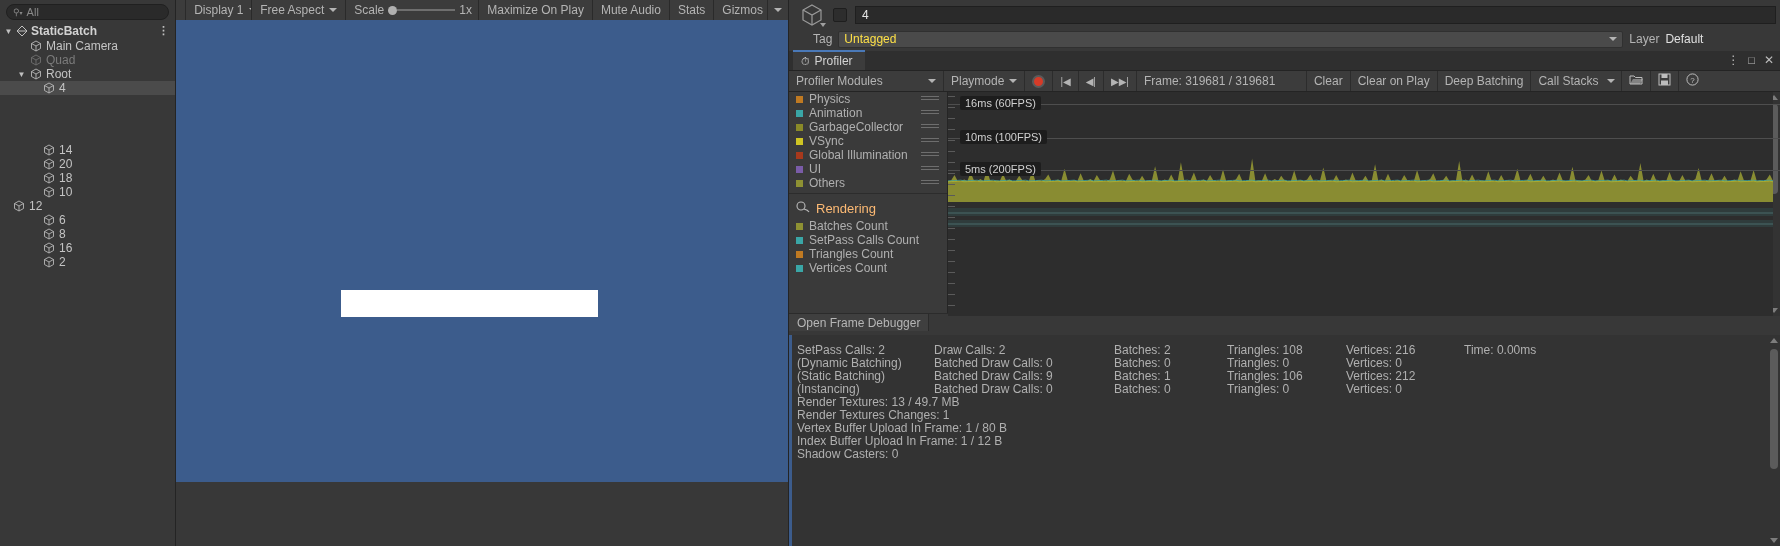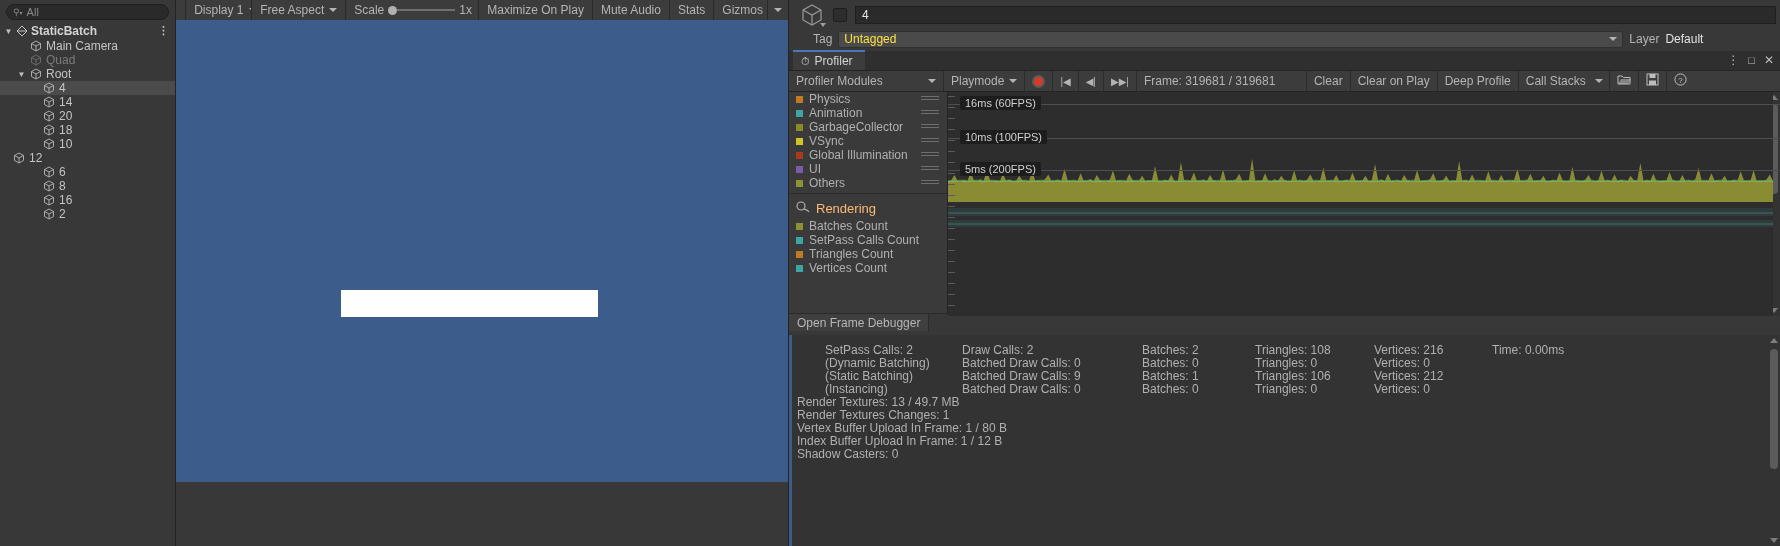--- a/index.html
+++ b/index.html
@@ -158,21 +158,21 @@
     position:absolute; left:0; top:262px; width:916px; height:18px;
     background:#383838; display:flex; align-items:stretch; border-top:1px solid #2b2b2b;
   }
   #fd-btn { display:flex;align-items:center; padding:0 8px; background:#3f3f3f; border-right:1px solid #2b2b2b; color:#b6b6b6; font-size:12px;}
 
   #stats-panel {
     position:absolute; left:0; top:284px; width:992px; height:211px;
     background:#333333; padding: 8px 0 0 8px; overflow:hidden;
   }
   .stat-grid-row { display:flex; height:13px; align-items:center; font-size:12px; color:#b0b0b0; }
-  .sc0 { width: 137px; margin-left: 28px; } .sc1 { width: 180px; } .sc2 { width: 113px; } .sc3 { width: 119px; } .sc4 { width: 118px; }
+  .sc0 { width: 137px; } .sc1 { width: 180px; } .sc2 { width: 113px; } .sc3 { width: 119px; } .sc4 { width: 118px; }
   .stat-line { height:13px; font-size:12px; color:#b0b0b0; display:flex; align-items:center; }
 
   #stats-vscroll { position:absolute; right:0; top:284px; width:12px; height:211px; background:#333;}
   #stats-vscroll .thumb { position:absolute; left:2px; top:14px; width:8px; height:120px; background:#5b5b5b; border-radius:4px; }
   .blue-edge { position:absolute; left:0; top:0; width:3px; height:100%; background:#3c5c8c; }
 </style>
 </head>
 <body>
 
 <div id="root">
@@ -230,21 +230,21 @@
         <div class="h-row selected" style="padding-left: 30px;">
           <span class="tri empty">▼</span>
           <span class="cube">
             <svg width="12" height="12" viewBox="0 0 12 12">
               <path d="M6 1 L10.5 3.5 L10.5 8.5 L6 11 L1.5 8.5 L1.5 3.5 Z" fill="none" stroke="#b8b8b8" stroke-width="0.9"></path>
               <path d="M1.5 3.5 L6 6 L10.5 3.5 M6 6 L6 11" fill="none" stroke="#b8b8b8" stroke-width="0.9"></path>
             </svg>
           </span>
           <span>4</span>
         </div>
-        <div class="h-row" style="padding-left: 30px;">
+        <div class="h-row" style="padding-left: 30px; margin-top: 48px;">
           <span class="tri empty">▼</span>
           <span class="cube">
             <svg width="12" height="12" viewBox="0 0 12 12">
               <path d="M6 1 L10.5 3.5 L10.5 8.5 L6 11 L1.5 8.5 L1.5 3.5 Z" fill="none" stroke="#b8b8b8" stroke-width="0.9"></path>
               <path d="M1.5 3.5 L6 6 L10.5 3.5 M6 6 L6 11" fill="none" stroke="#b8b8b8" stroke-width="0.9"></path>
             </svg>
           </span>
           <span>14</span>
         </div>
         <div class="h-row" style="padding-left: 30px;">
@@ -437,21 +437,21 @@
       <div class="ptb" style="width:170px;">
         <span>Frame: 319681 / 319681</span>
       </div>
       <div class="ptb">
         <span>Clear</span>
       </div>
       <div class="ptb">
         <span>Clear on Play</span>
       </div>
       <div class="ptb">
-        <span>Deep Profile</span>
+        <span>Deep Batching</span>
       </div>
       <div class="ptb" style="padding-right:3px;border-right:none;">
         <span>Call Stacks</span>
       </div>
       <div class="ptb" style="padding:0 6px;">
         <span class="caret" style="margin-left:0;"></span>
       </div>
       <div class="ptb">
         <span>
           <svg width="14" height="12" viewBox="0 0 14 12">

